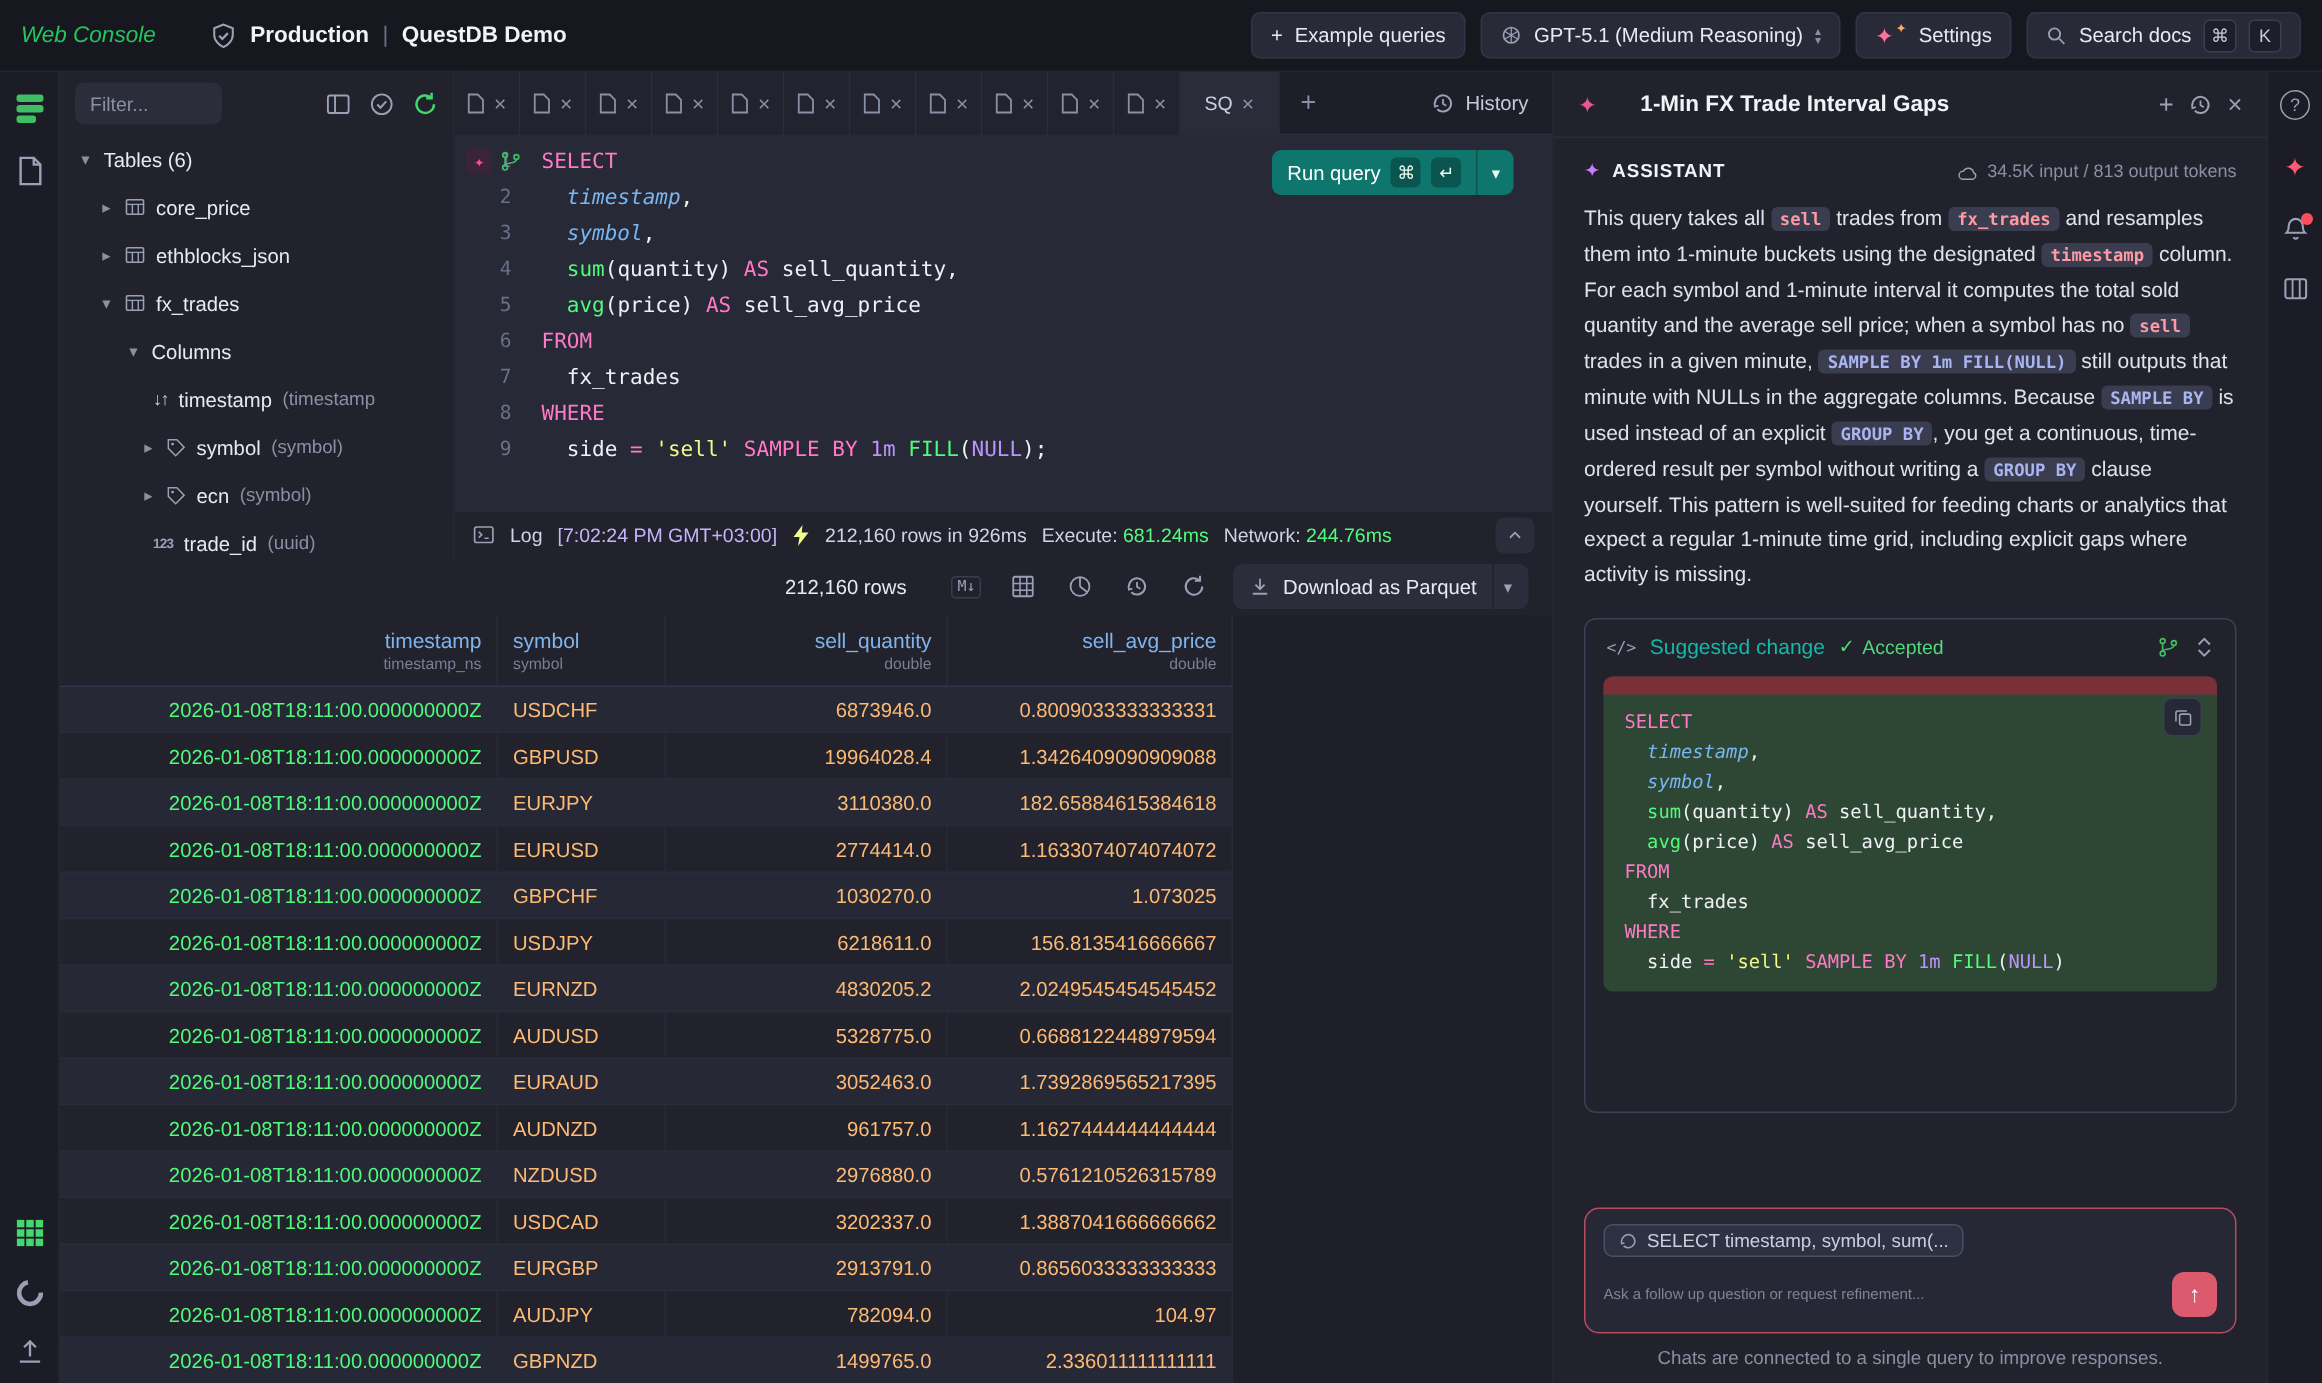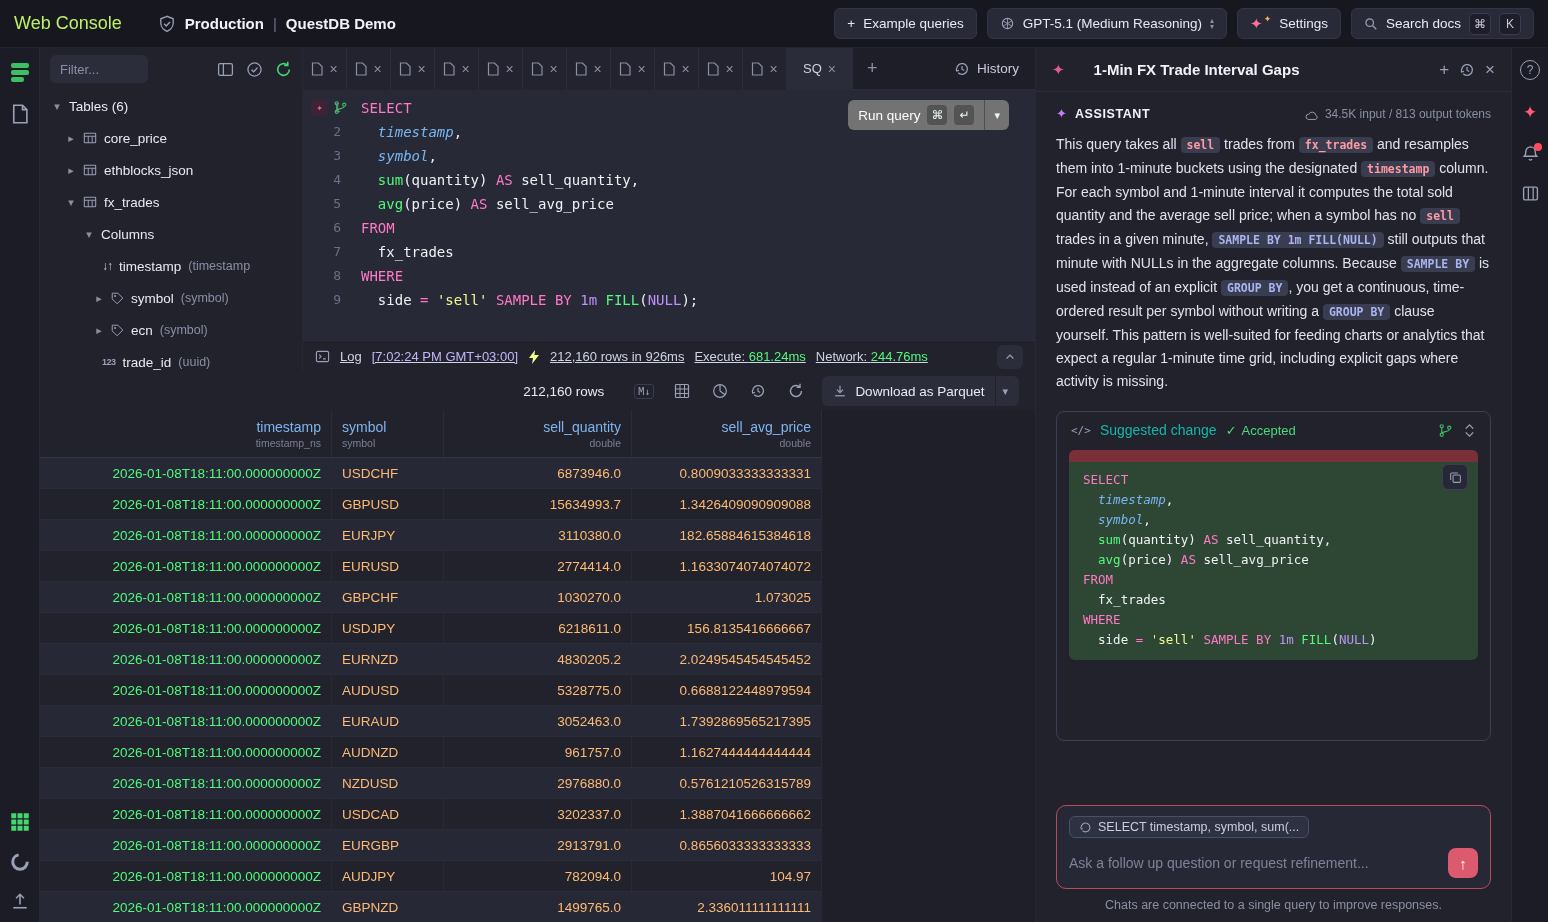--- a/index.html
+++ b/index.html
@@ -4,21 +4,21 @@
 <style>
   *{margin:0;padding:0;box-sizing:border-box;}
   html,body{width:1548px;height:922px;overflow:hidden;background:#17181f;
     font-family:"Liberation Sans","DejaVu Sans",sans-serif;color:#f8f8f2;font-size:13.5px;}
   .app{position:relative;width:1548px;height:922px;background:#21222c;}
   svg{display:block;}
   .ico{color:#9aa0b5;}
   
   .topbar{position:absolute;top:0;left:0;width:1548px;height:48px;background:#17181f;
     display:flex;align-items:center;padding:0 14px;gap:10px;border-bottom:1px solid #23242f;}
-  .app-title{font-size:18px;color:#bef264;margin-right:26px;}
+  .app-title{font-size:15px;color:#22c55e;margin-right:26px;font-style:italic;}
   .env-group{display:flex;align-items:center;gap:9px;font-size:15px;font-weight:bold;color:#f2f3f8;}
   .env-divider{color:#6c7187;font-weight:normal;}
   .topbar-spacer{flex:1;}
   .tb-btn{display:flex;align-items:center;gap:8px;height:31px;background:#282a38;border:1px solid #32354a;
     border-radius:6px;padding:0 12px;color:#e8eaf2;font-size:13.5px;cursor:pointer;}
   .kbd{display:flex;align-items:center;justify-content:center;width:22px;height:22px;background:#1d1e29;
     border:1px solid #3a3d52;border-radius:4px;font-size:12px;color:#c6cadb;}
   .updown{display:flex;flex-direction:column;line-height:6px;font-size:8px;color:#8a8fa4;}
   .sparkle{color:#ff6f9d;font-size:15px;}
   .sparkle-small{color:#ffab5c;font-size:9px;margin-left:-7px;margin-top:-10px;}
@@ -55,29 +55,29 @@
     font-size:14px;}
   .gutter-icons{position:absolute;left:8px;top:9px;display:flex;gap:5px;align-items:center;}
   .ai-marker{width:17px;height:17px;border-radius:4px;background:#3a2436;color:#ff4d9d;font-size:11px;
     display:flex;align-items:center;justify-content:center;}
   .cl{display:flex;line-height:24px;}
   .ln{width:58px;text-align:right;padding-right:20px;color:#6a7089;font-size:13px;flex:none;}
   .ct{white-space:pre;}
   .tk-kw{color:#ff79c6;}.tk-op{color:#ff79c6;}.tk-fn{color:#50fa7b;}
   .tk-id{color:#78b6f2;font-style:italic;}.tk-str{color:#f1fa8c;}.tk-num{color:#bd93f9;}.tk-pl{color:#f0f1f5;}
   .run-btn{position:absolute;top:10px;right:26px;display:flex;align-items:center;height:30px;
-    background:#737373;border-radius:6px;overflow:hidden;cursor:pointer;
+    background:#0f766e;border-radius:6px;overflow:hidden;cursor:pointer;
     font-family:"Liberation Sans",sans-serif;}
   .run-main{display:flex;align-items:center;gap:7px;padding:0 10px;font-size:13.5px;color:#fff;}
   .run-kbd{display:flex;align-items:center;justify-content:center;width:20px;height:20px;
     background:rgba(0,0,0,0.28);border-radius:4px;font-size:12px;color:#eafbef;}
   .run-split{width:1px;height:30px;background:rgba(0,0,0,0.3);}
   .run-caret{padding:0 9px;color:#eafbef;font-size:11px;}
   .log-bar{display:flex;align-items:center;gap:10px;height:32px;background:#21222c;border-top:1px solid #2b2d3a;
-    padding:0 12px;font-size:13px;color:#cfd3e4;text-decoration:underline;}
+    padding:0 12px;font-size:13px;color:#cfd3e4;}
   .log-time{color:#c4b5fd;}
   .log-green{color:#50fa7b;}
   .log-collapse{margin-left:auto;width:26px;height:24px;background:#2b2d3b;border-radius:6px;
     display:flex;align-items:center;justify-content:center;cursor:pointer;}
   
   .results{position:absolute;top:372px;left:40px;width:995px;height:550px;background:#1e1f29;overflow:hidden;}
   .results-toolbar{display:flex;align-items:center;justify-content:flex-end;gap:14px;height:38px;
     background:#21222c;padding-right:16px;}
   .rows-count{font-size:13.5px;color:#e8eaf2;margin-right:14px;}
   .tbi{width:24px;height:24px;display:flex;align-items:center;justify-content:center;cursor:pointer;color:#9aa0b5;}
@@ -122,21 +122,21 @@
   .sug-code{position:relative;margin:2px 12px 12px;background:#2e4734;border-radius:6px;padding:10px 14px;
     font-family:"DejaVu Sans Mono","Liberation Mono",monospace;font-size:12.5px;}
   .sug-code .cl{line-height:20px;}
   .diff-removed{height:12px;background:#7b2f38;border-radius:6px 6px 0 0;margin:-10px -14px 8px;}
   .copy-btn{position:absolute;top:14px;right:10px;width:26px;height:26px;background:#262836;
     border:1px solid #3a3e52;border-radius:6px;display:flex;align-items:center;justify-content:center;cursor:pointer;}
   .composer{margin-top:auto;border:1px solid #b84b5e;border-radius:10px;background:#262836;padding:10px 12px;flex:none;}
   .ctx-chip{display:inline-flex;align-items:center;gap:6px;border:1px solid #4a4f68;background:#2e3142;
     border-radius:6px;padding:3px 9px;font-size:12.5px;color:#c9cede;}
   .composer-row{display:flex;align-items:center;margin-top:10px;gap:10px;}
-  .composer-input{flex:1;background:transparent;border:none;outline:none;color:#e8eaf2;font-size:14px;}
+  .composer-input{flex:1;background:transparent;border:none;outline:none;color:#e8eaf2;font-size:10px;}
   .composer-input::placeholder{color:#7e8397;}
   .send-btn{width:30px;height:30px;border-radius:8px;background:#dc5a6e;color:#fff;font-size:15px;
     display:flex;align-items:center;justify-content:center;cursor:pointer;flex:none;}
   .rp-footnote{text-align:center;font-size:12.5px;color:#8a8fa2;padding:9px 0 10px;flex:none;}
   
   .right-rail{position:absolute;top:48px;left:1511px;width:37px;height:874px;background:#1b1c25;
     border-left:1px solid #272835;display:flex;flex-direction:column;align-items:center;padding:12px 0;gap:22px;}
   .help-circle{width:20px;height:20px;border:1.5px solid #9aa0b5;border-radius:50%;color:#9aa0b5;
     font-size:12px;display:flex;align-items:center;justify-content:center;}
   .rail-sparkle{color:#ff5a76;font-size:17px;}
@@ -548,21 +548,21 @@
     <div class="grid-body">
         <div class="grow alt">
           <div class="gc c0">2026-01-08T18:11:00.000000000Z</div>
           <div class="gc c1">USDCHF</div>
           <div class="gc c2">6873946.0</div>
           <div class="gc c3">0.8009033333333331</div>
         </div>
         <div class="grow">
           <div class="gc c0">2026-01-08T18:11:00.000000000Z</div>
           <div class="gc c1">GBPUSD</div>
-          <div class="gc c2">15634993.7</div>
+          <div class="gc c2">19964028.4</div>
           <div class="gc c3">1.3426409090909088</div>
         </div>
         <div class="grow alt">
           <div class="gc c0">2026-01-08T18:11:00.000000000Z</div>
           <div class="gc c1">EURJPY</div>
           <div class="gc c2">3110380.0</div>
           <div class="gc c3">182.65884615384618</div>
         </div>
         <div class="grow">
           <div class="gc c0">2026-01-08T18:11:00.000000000Z</div>

